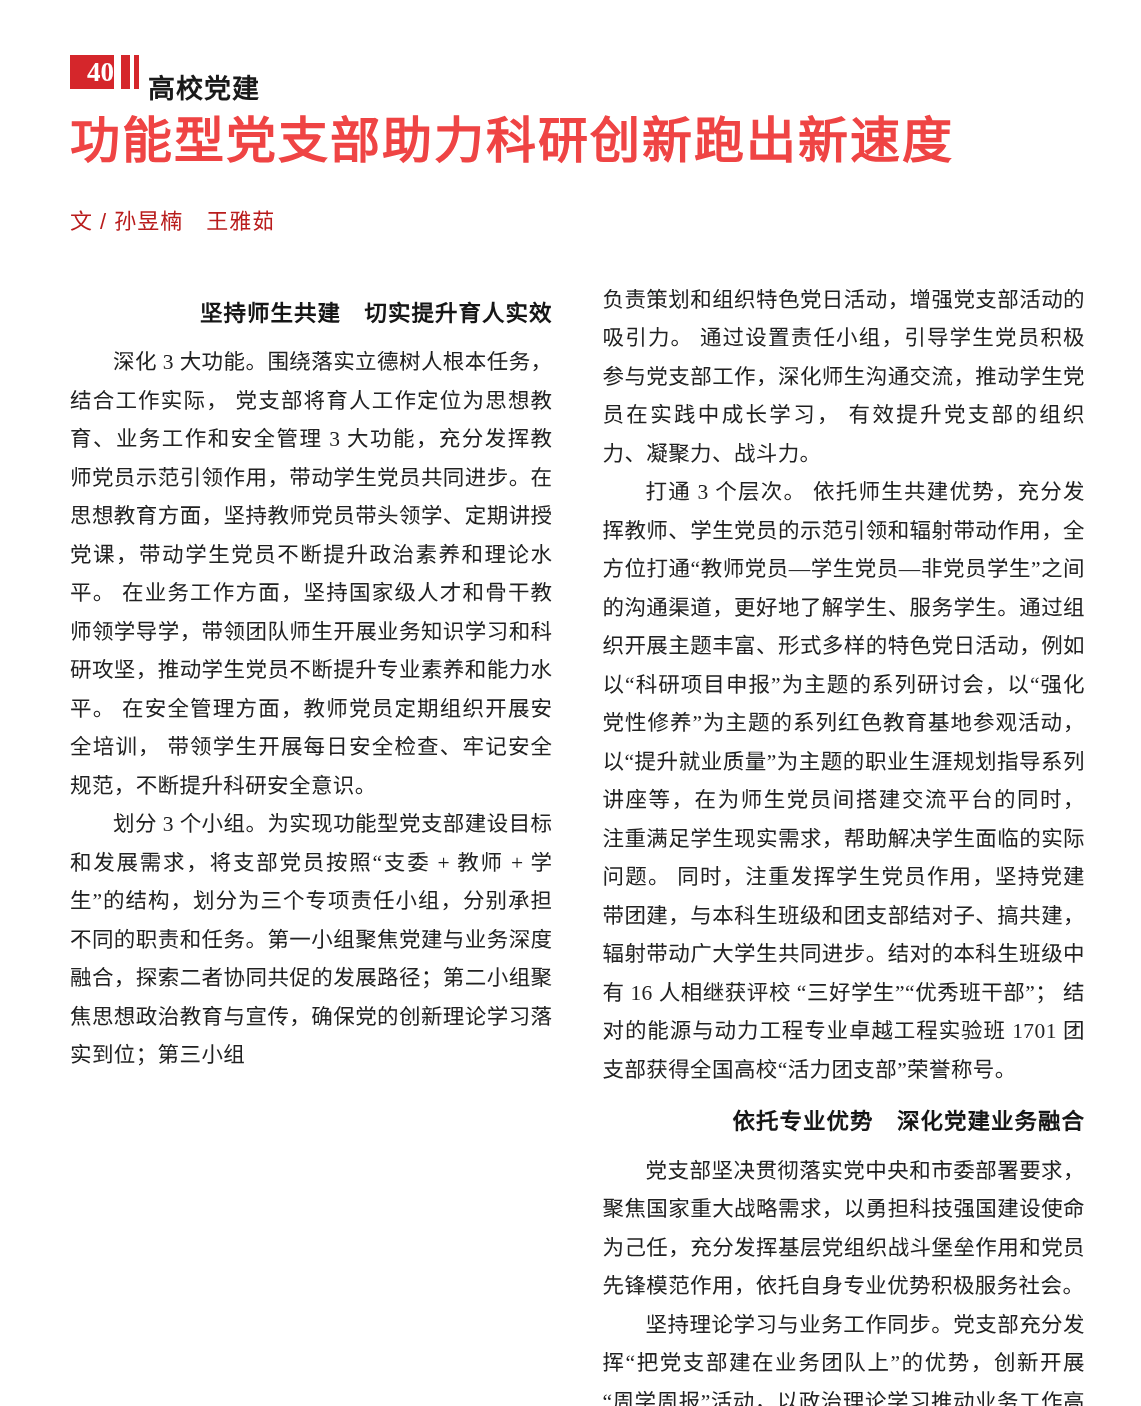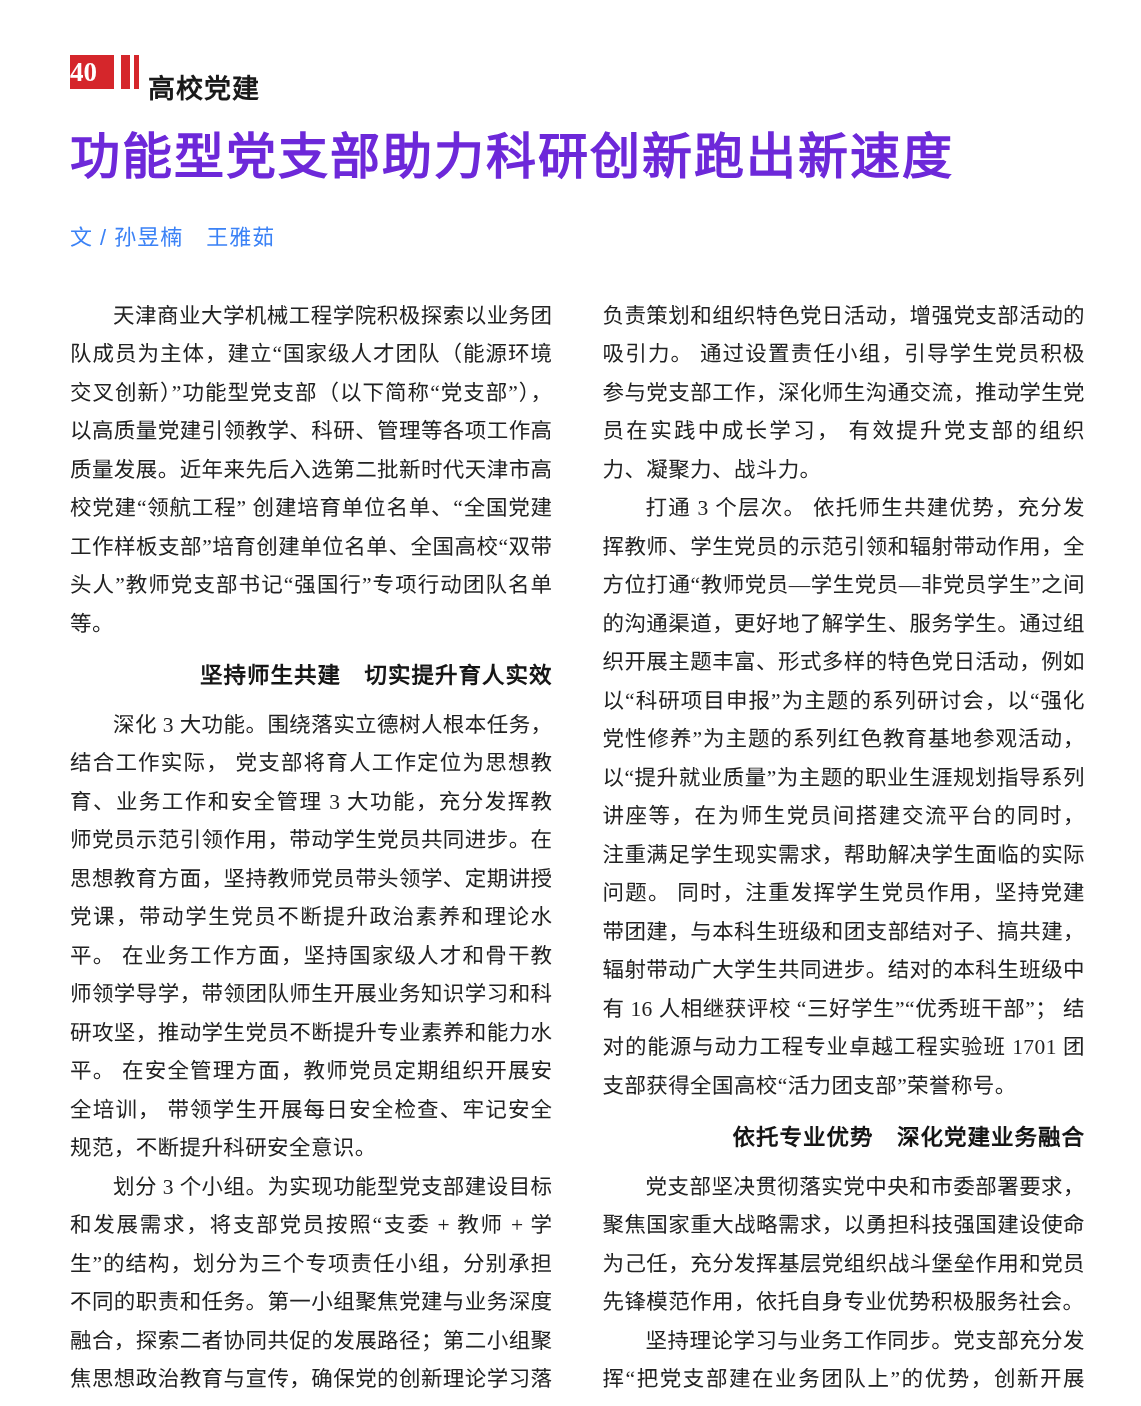--- a/index.html
+++ b/index.html
@@ -16,21 +16,21 @@
   }
   
   .page-header {
     display: flex;
     align-items: center;
     height: 36px;
   }
   .page-number-badge {
     display: flex;
     align-items: center;
-    justify-content: flex-start;
+    justify-content: flex-end;
     width: 44px;
     height: 34px;
     background: #d5262b;
     color: #ffffff;
     font-family: "Liberation Serif", serif;
     font-weight: bold;
     font-size: 27px;
   }
   .bar-thick {
     width: 9px; height: 34px;
@@ -46,33 +46,33 @@
     margin-left: 9px;
     font-family: "Liberation Sans", sans-serif;
     font-weight: bold;
     font-size: 27px;
     color: #1a1a1a;
     letter-spacing: 1px;
     margin-top: 29px;
   }
   
   .article-title {
-    margin-top: 40px;
+    margin-top: 24px;
     font-family: "Liberation Sans", sans-serif;
     font-weight: 900;
     font-size: 50px;
     line-height: 1.1;
-    color: #6d28d9;
+    color: #ef4444;
     letter-spacing: 2px;
   }
   .article-byline {
     margin-top: 30px;
     font-family: "Liberation Sans", sans-serif;
     font-size: 22px;
-    color: #3b82f6;
+    color: #b91c1c;
     letter-spacing: 1px;
   }
   
   .article-body {
     margin-top: 46px;
     display: flex;
     gap: 50px;
   }
   .column {
     flex: 1 1 0;
@@ -114,21 +114,20 @@
     <div class="section-label">高校党建</div>
   </div>
 
   <h1 class="article-title">功能型党支部助力科研创新跑出新速度</h1>
 
   <div class="article-byline">文 / 孙昱楠　王雅茹</div>
 
   <div class="article-body">
 
     <div class="column">
-      <p>天津商业大学机械工程学院积极探索以业务团队成员为主体，建立“国家级人才团队（能源环境交叉创新）”功能型党支部（以下简称“党支部”），以高质量党建引领教学、科研、管理等各项工作高质量发展。近年来先后入选第二批新时代天津市高校党建“领航工程” 创建培育单位名单、“全国党建工作样板支部”培育创建单位名单、全国高校“双带头人”教师党支部书记“强国行”专项行动团队名单等。</p>
       <div class="sub-heading">坚持师生共建　切实提升育人实效</div>
       <p>深化 3 大功能。围绕落实立德树人根本任务，结合工作实际， 党支部将育人工作定位为思想教育、业务工作和安全管理 3 大功能，充分发挥教师党员示范引领作用，带动学生党员共同进步。在思想教育方面，坚持教师党员带头领学、定期讲授党课，带动学生党员不断提升政治素养和理论水平。 在业务工作方面，坚持国家级人才和骨干教师领学导学，带领团队师生开展业务知识学习和科研攻坚，推动学生党员不断提升专业素养和能力水平。 在安全管理方面，教师党员定期组织开展安全培训， 带领学生开展每日安全检查、牢记安全规范，不断提升科研安全意识。</p>
       <p>划分 3 个小组。为实现功能型党支部建设目标和发展需求，将支部党员按照“支委 + 教师 + 学生”的结构，划分为三个专项责任小组，分别承担不同的职责和任务。第一小组聚焦党建与业务深度融合，探索二者协同共促的发展路径；第二小组聚焦思想政治教育与宣传，确保党的创新理论学习落实到位；第三小组</p>
     </div>
 
     <div class="column">
       <p class="no-indent">负责策划和组织特色党日活动，增强党支部活动的吸引力。 通过设置责任小组，引导学生党员积极参与党支部工作，深化师生沟通交流，推动学生党员在实践中成长学习， 有效提升党支部的组织力、凝聚力、战斗力。</p>
       <p>打通 3 个层次。 依托师生共建优势，充分发挥教师、学生党员的示范引领和辐射带动作用，全方位打通“教师党员—学生党员—非党员学生”之间的沟通渠道，更好地了解学生、服务学生。通过组织开展主题丰富、形式多样的特色党日活动，例如以“科研项目申报”为主题的系列研讨会，以“强化党性修养”为主题的系列红色教育基地参观活动，以“提升就业质量”为主题的职业生涯规划指导系列讲座等，在为师生党员间搭建交流平台的同时， 注重满足学生现实需求，帮助解决学生面临的实际问题。 同时，注重发挥学生党员作用，坚持党建带团建，与本科生班级和团支部结对子、搞共建，辐射带动广大学生共同进步。结对的本科生班级中有 16 人相继获评校 “三好学生”“优秀班干部”； 结对的能源与动力工程专业卓越工程实验班 1701 团支部获得全国高校“活力团支部”荣誉称号。</p>
       <div class="sub-heading">依托专业优势　深化党建业务融合</div>
       <p>党支部坚决贯彻落实党中央和市委部署要求，聚焦国家重大战略需求，以勇担科技强国建设使命为己任，充分发挥基层党组织战斗堡垒作用和党员先锋模范作用，依托自身专业优势积极服务社会。</p>

